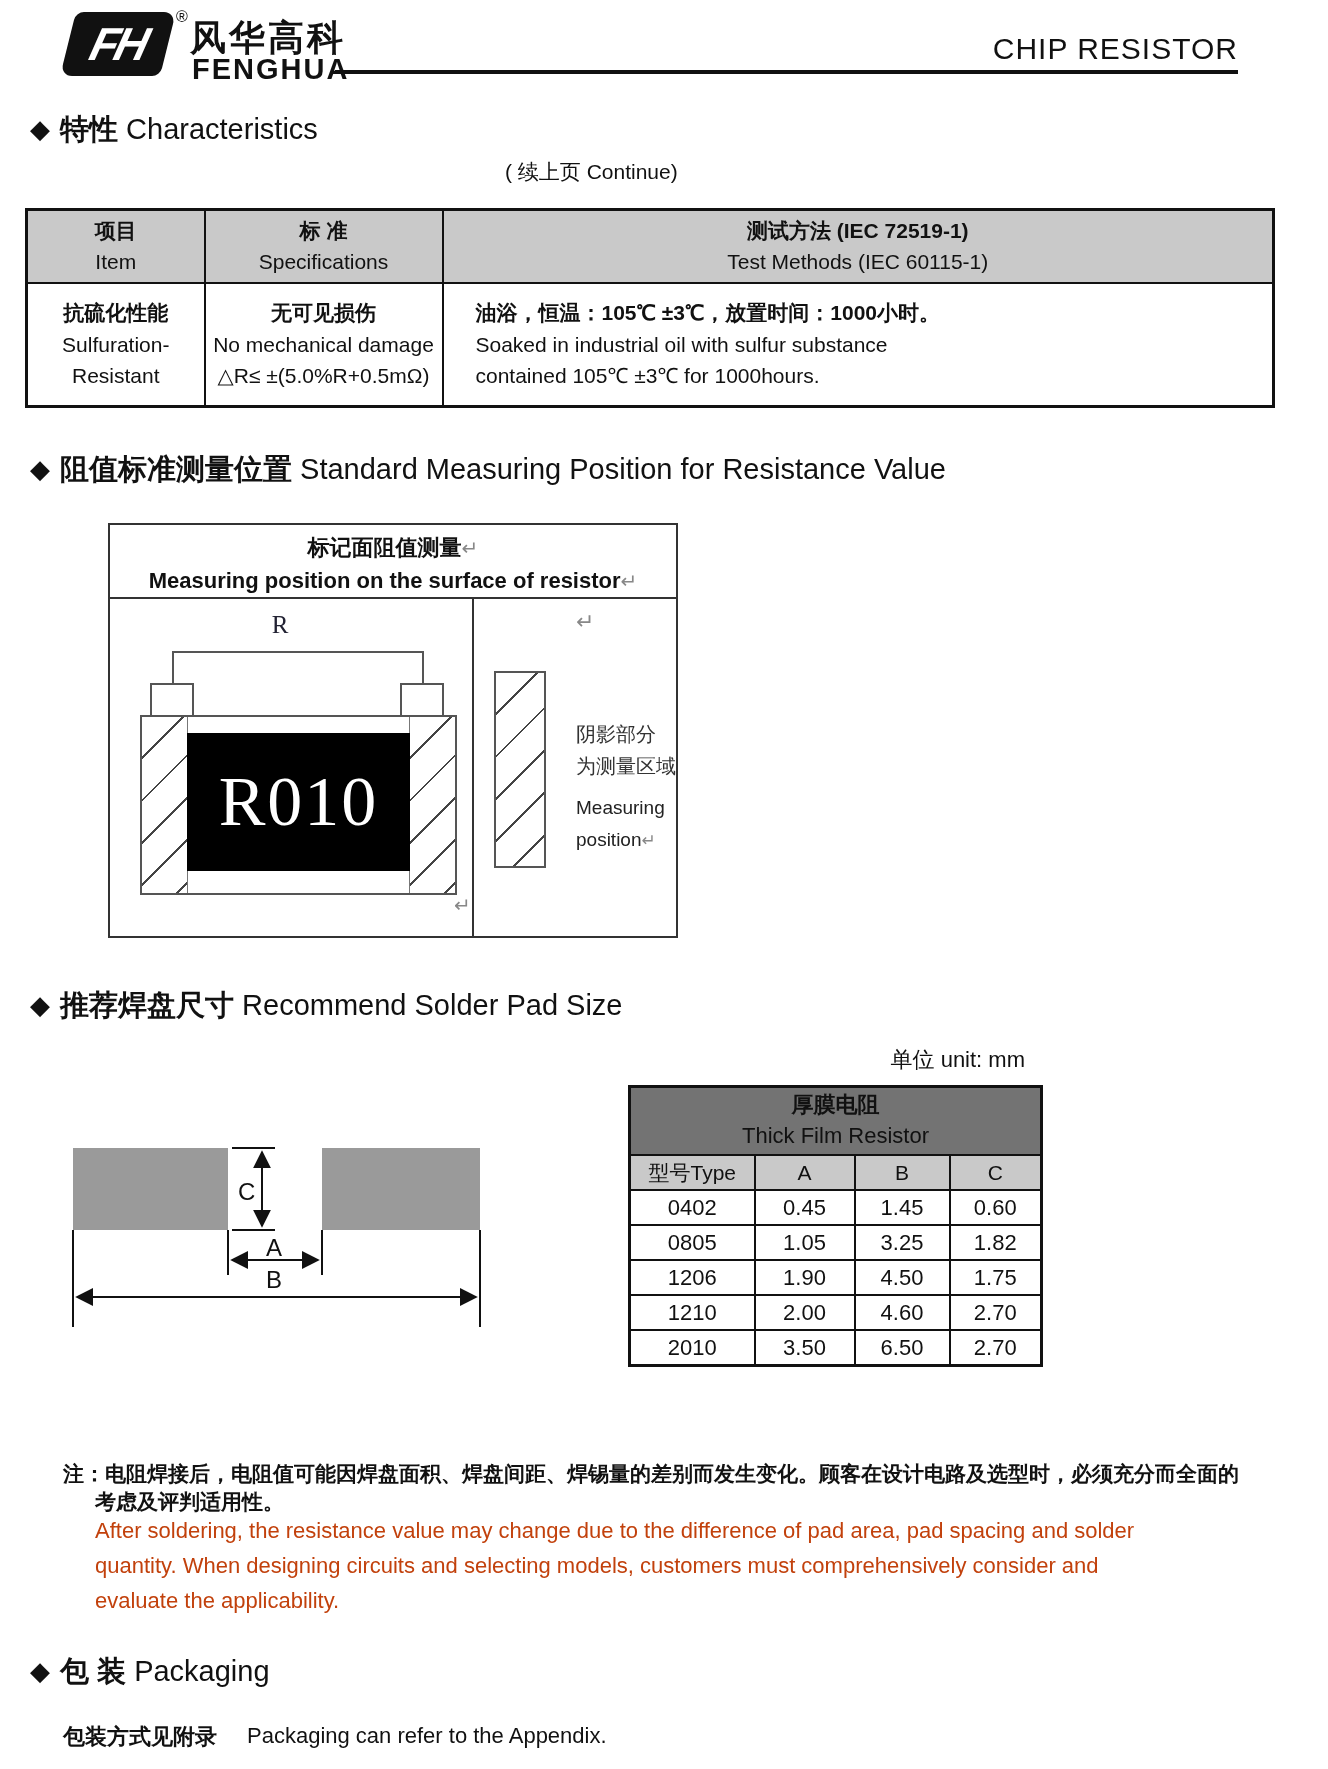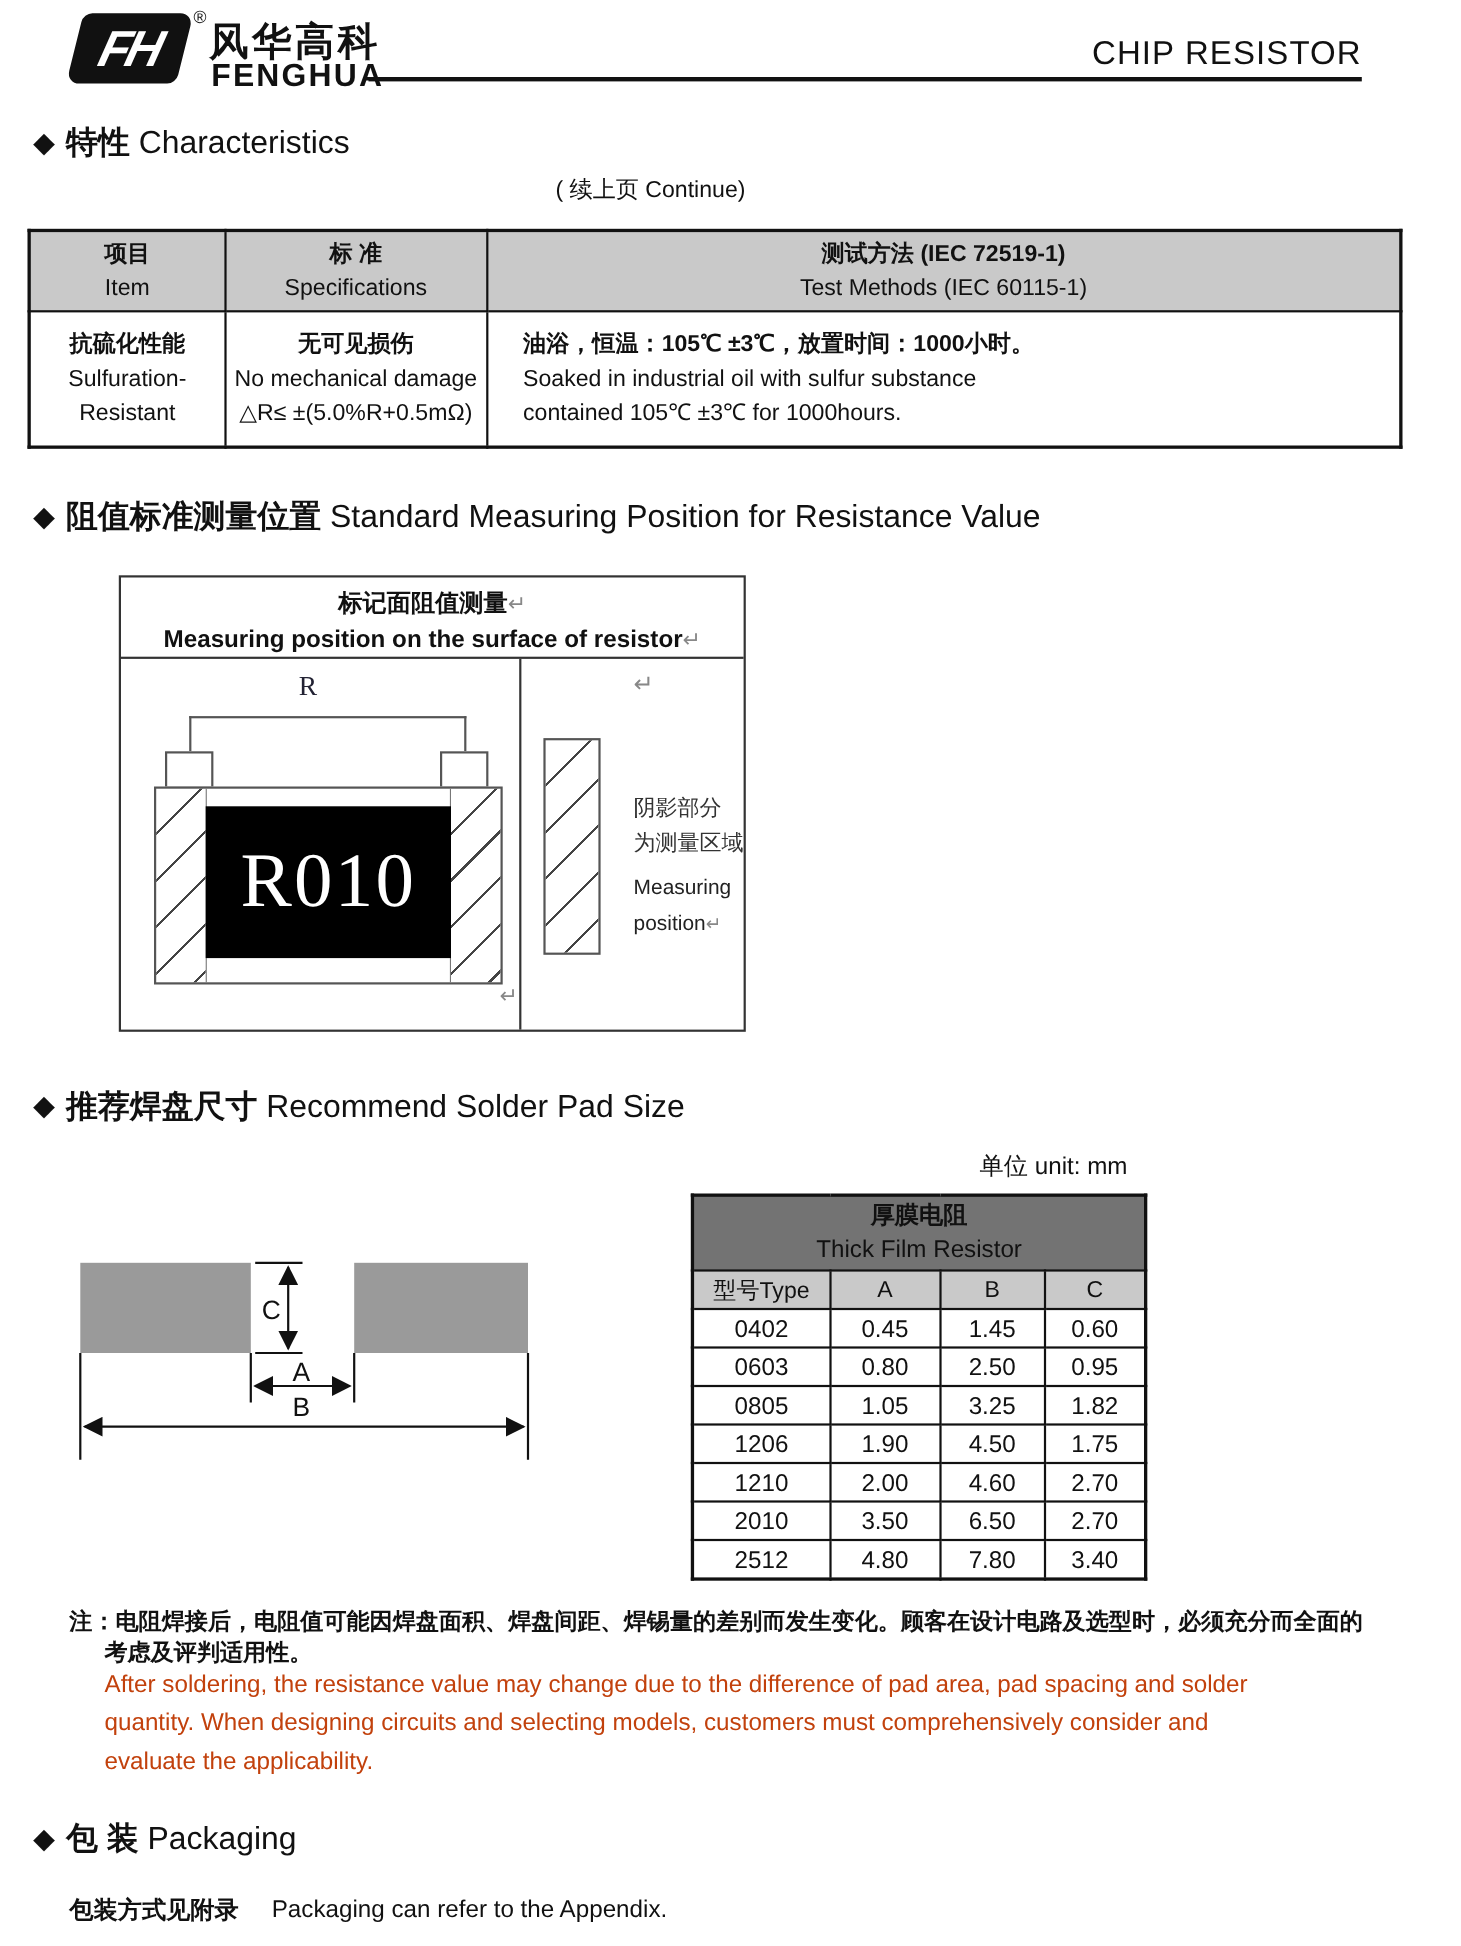--- a/index.html
+++ b/index.html
@@ -236,26 +236,20 @@
     <td>B</td>
     <td>C</td>
   </tr>
   <tr class="drow">
     <td>0402</td>
         <td>0.45</td>
         <td>1.45</td>
         <td>0.60</td>
   </tr>
   <tr class="drow">
-    <td>0603</td>
-        <td>0.80</td>
-        <td>2.50</td>
-        <td>0.95</td>
-  </tr>
-  <tr class="drow">
     <td>0805</td>
         <td>1.05</td>
         <td>3.25</td>
         <td>1.82</td>
   </tr>
   <tr class="drow">
     <td>1206</td>
         <td>1.90</td>
         <td>4.50</td>
         <td>1.75</td>
@@ -264,26 +258,20 @@
     <td>1210</td>
         <td>2.00</td>
         <td>4.60</td>
         <td>2.70</td>
   </tr>
   <tr class="drow">
     <td>2010</td>
         <td>3.50</td>
         <td>6.50</td>
         <td>2.70</td>
-  </tr>
-  <tr class="drow">
-    <td>2512</td>
-        <td>4.80</td>
-        <td>7.80</td>
-        <td>3.40</td>
   </tr>
 </tbody>
   </table>
 
 <div class="abs note-cn" style="left:63px; top:1460px;">注：电阻焊接后，电阻值可能因焊盘面积、焊盘间距、焊锡量的差别而发生变化。顾客在设计电路及选型时，必须充分而全面的</div>
 <div class="abs note-cn" style="left:95px; top:1488px;">考虑及评判适用性。</div>
 <div class="abs note-en" style="left:95px; top:1518px;">After soldering, the resistance value may change due to the difference of pad area, pad spacing and solder</div>
 <div class="abs note-en" style="left:95px; top:1553px;">quantity. When designing circuits and selecting models, customers must comprehensively consider and</div>
 <div class="abs note-en" style="left:95px; top:1588px;">evaluate the applicability.</div>
 

